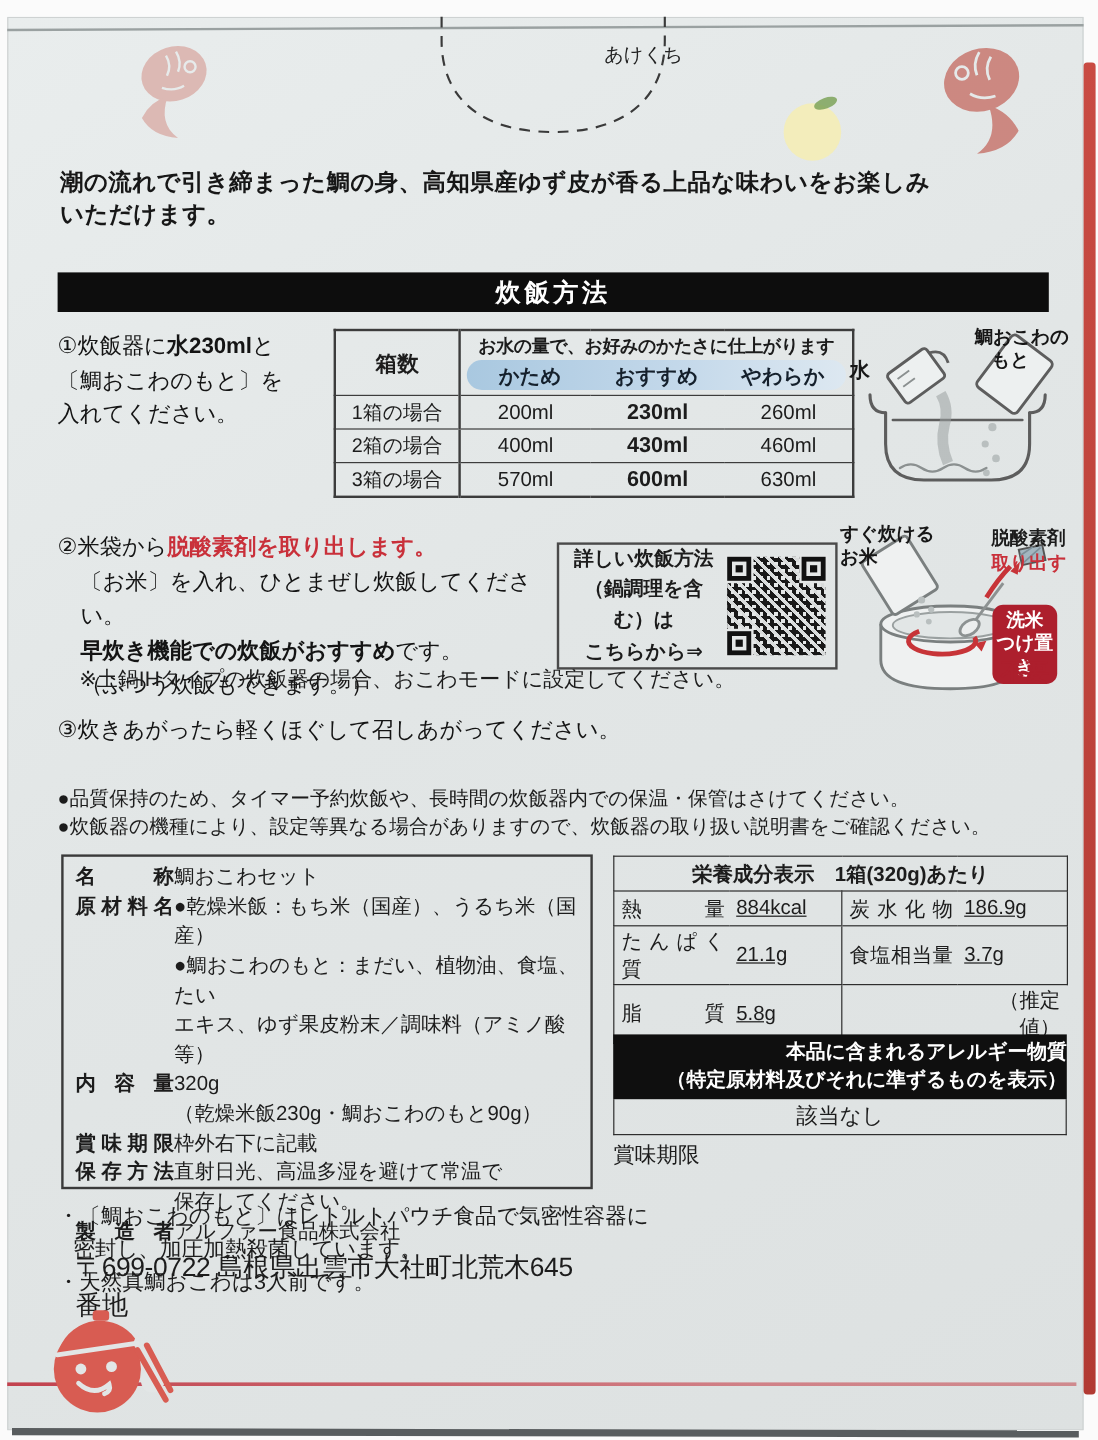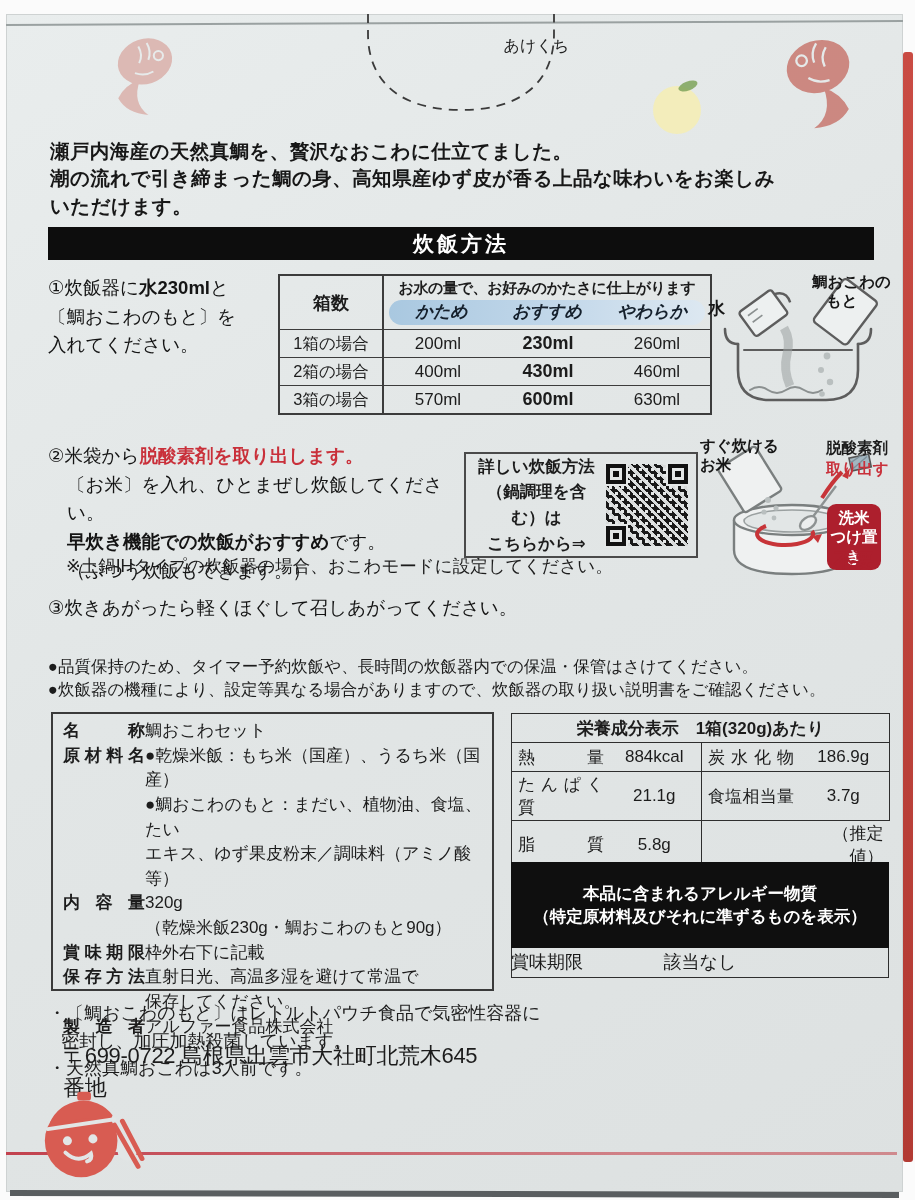--- a/index.html
+++ b/index.html
@@ -32,21 +32,21 @@
   .indent{padding-left:19px;}
 
   
   .ctab-wrap{position:absolute;left:246px;top:260px;}
   table.ctab{border-collapse:collapse;table-layout:fixed;width:432px;background:transparent;}
   table.ctab th,table.ctab td{padding:0;margin:0;}
   table.ctab{border:2px solid #3c3c3c;margin-left:26px;}
   .c-box{width:104px;border-right:2px solid #3c3c3c;font-size:18px;font-weight:600;text-align:center;}
   .c-note{font-size:15px;font-weight:600;letter-spacing:-.4px;text-align:center;padding-top:2px;height:24px;}
   .pill{display:flex;margin:0 5px 4px 5px;height:25px;border-radius:13px;
-        background:linear-gradient(90deg,#a9c8e0,#c3d8ea 55%,#dde8f1);align-items:flex-start;font-style:italic;}
+        background:linear-gradient(90deg,#a9c8e0,#c3d8ea 55%,#dde8f1);align-items:flex-end;}
   .pill span{flex:1;text-align:center;font-size:17px;font-weight:700;color:#15202c;}
   .crow td{border-top:1.6px solid #3c3c3c;height:27px;text-align:center;font-size:17px;}
   .crow td.c-lab{border-right:2px solid #3c3c3c;font-size:16.5px;}
   .crow td.rec{font-weight:800;font-size:18px;}
 
   .il-label{position:absolute;font-size:15.5px;font-weight:700;line-height:1.25;color:#161616;}
   .illus{position:absolute;}
 
   .step2{position:absolute;left:42px;top:428px;width:430px;}
   .step-note{position:absolute;left:60px;top:540px;font-size:17.5px;font-weight:500;}
@@ -75,28 +75,28 @@
         box-sizing:border-box;padding:5px 6px 4px 10px;font-size:17px;line-height:1.45;}
   .srow{display:flex;}
   .slabel{width:82px;flex:none;font-weight:700;text-align:justify;text-align-last:justify;}
   .sval{flex:1;}
   .saddr{margin-top:1px;font-size:22px;letter-spacing:-.3px;}
 
   table.ntab{border-collapse:collapse;table-layout:fixed;position:absolute;left:505px;top:699px;width:378px;font-size:17px;}
   table.ntab td{padding:1px 6px;height:26px;}
   .n-title{border:1.8px solid #2e2e2e;text-align:center;font-weight:600;}
   .n-l{border-left:1.8px solid #2e2e2e;border-bottom:1.8px solid #2e2e2e;}
-  .n-v{border-bottom:1.8px solid #2e2e2e;text-align:center;}
+  .n-v{border-bottom:1.8px solid #2e2e2e;text-align:left;text-decoration:underline;}
   .n-vr{border-right:1.8px solid #2e2e2e;}
   .n-div{border-left:1.8px solid #2e2e2e;border-bottom:1.8px solid #2e2e2e;}
   .n-open{border:none;text-align:right;}
   .jl{display:inline-block;width:86px;text-align:justify;text-align-last:justify;}
 
   .allergy{position:absolute;left:505px;top:848px;width:378px;}
-  .al-head{background:#0f0f0f;color:#ffffff;text-align:center;font-weight:700;font-size:16.5px;line-height:1.4;padding:20px 0;}
+  .al-head{background:#0f0f0f;color:#ffffff;text-align:right;font-weight:700;font-size:16.5px;line-height:1.4;padding:4px 0;}
   .al-val{border:1.8px solid #2e2e2e;border-top:none;text-align:center;font-size:18px;font-weight:500;padding:2px 0 3px;}
   .expiry{position:absolute;left:505px;top:936px;font-size:18px;font-weight:500;}
 
   .bottom-notes{position:absolute;left:42px;top:988px;width:520px;font-size:18px;line-height:1.25;font-weight:500;}
   .bottom-notes div{margin-bottom:5px;}
   .bn-indent{padding-left:13px;}
 
   svg{display:block;}
 </style>
 </head>
@@ -132,21 +132,20 @@
         <ellipse cx="50" cy="40" rx="33" ry="27" transform="rotate(-18 50 40)"></ellipse>
         <path d="M56 62 Q66 90 46 104 Q72 102 82 84 Q74 68 56 62 Z"></path>
       </g>
       <g stroke="#e6eaea" fill="none" stroke-width="2.4">
         <circle cx="33" cy="34" r="5.5"></circle>
         <path d="M48 16 q-6 10 -2 20 M58 20 q-6 10 -1 20 M40 52 q10 6 22 2"></path>
       </g>
     </svg>
 
     <div class="intro">
-      <div>瀬戸内海産の天然真鯛を、贅沢なおこわに仕立てました。</div>
       <div>潮の流れで引き締まった鯛の身、高知県産ゆず皮が香る上品な味わいをお楽しみ</div>
       <div>いただけます。</div>
     </div>
 
     <div class="title-bar">
       <span>炊飯方法</span>
     </div>
 
     <div class="step step1">
       <div>

